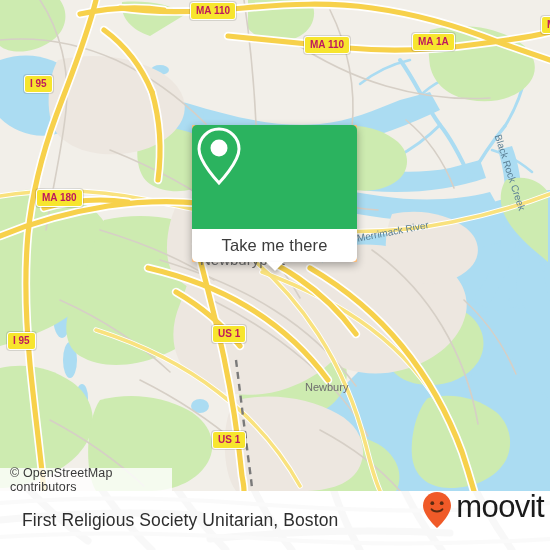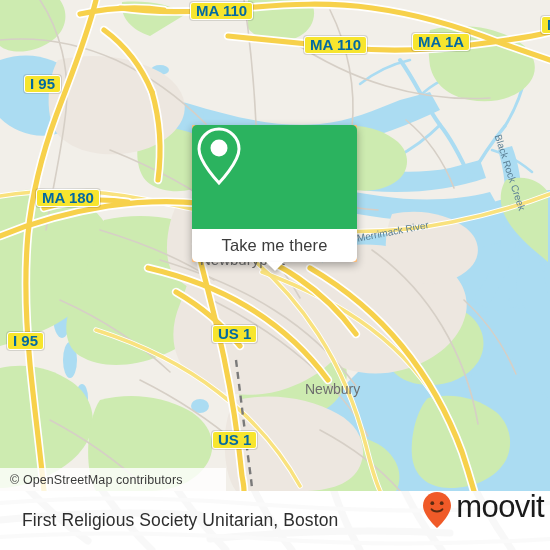--- a/index.html
+++ b/index.html
@@ -9,21 +9,21 @@
     background:#F2EFE9;
   }
   #root{position:relative;width:550px;height:550px;overflow:hidden;background:#fff;}
 
   
   .map{position:absolute;left:0;top:0;width:550px;height:491px;overflow:hidden;background:#F2EFE9;}
   .map svg{position:absolute;left:0;top:0;}
 
   
   .attrib{
-    position:absolute;left:0;top:468px;width:226px;height:23px;
+    position:absolute;left:0;top:468px;width:172px;height:23px;
     background:rgba(255,255,255,0.80);
     display:flex;align-items:center;
     font-size:12.5px;color:#3a3a3a;padding-left:10px;box-sizing:border-box;
     letter-spacing:.1px;
   }
 
   
   .card{
     position:absolute;left:192px;top:125px;width:165px;height:137px;
     border-radius:1px;background:#fdba74;
@@ -61,21 +61,21 @@
   }
   .brand{
     position:absolute;right:6px;top:0;height:72px;display:flex;gap:4px;
   }
   .brand-word{font-size:31px;color:#1a1a1a;letter-spacing:-.6px;font-weight:400;line-height:1;}
 
   
   .shield{
     position:absolute;background:#F7E52E;border:1.6px solid #fff;
     border-radius:3px;box-sizing:border-box;
-    font-size:15px;font-weight:bold;color:#0369a1;
+    font-size:10px;font-weight:bold;color:#be185d;
     padding:1px 5px 2px 5px;white-space:nowrap;line-height:13px;
     box-shadow:0 0 0 1px rgba(0,0,0,.12);
   }
   .placelabel{position:absolute;color:#6d6d6d;white-space:nowrap;}
   .waterlabel{position:absolute;color:#5b7f94;white-space:nowrap;font-style:normal;}
 </style>
 </head>
 <body>
 
 <div id="root">
@@ -270,21 +270,21 @@
     <div class="shield" style="left:304px;top:36px;">MA 110</div>
     <div class="shield" style="left:412px;top:33px;">MA 1A</div>
     <div class="shield" style="left:541px;top:16px;overflow:hidden;width:9px;">MA 110</div>
     <div class="shield" style="left:24px;top:75px;">I 95</div>
     <div class="shield" style="left:36px;top:189px;">MA 180</div>
     <div class="shield" style="left:7px;top:332px;">I 95</div>
     <div class="shield" style="left:212px;top:325px;">US 1</div>
     <div class="shield" style="left:212px;top:431px;">US 1</div>
 
     <div class="placelabel" style="left:200px;top:251px;font-size:15px;">Newburyport</div>
-    <div class="placelabel" style="left:305px;top:381px;font-size:14px;">Newbury</div>
+    <div class="placelabel" style="left:305px;top:381px;font-size:11px;">Newbury</div>
 
     <div class="waterlabel" style="left:356px;top:233px;font-size:10px;transform:rotate(-11deg);transform-origin:left top;">Merrimack River</div>
     <div class="waterlabel" style="left:503px;top:133px;font-size:10px;transform:rotate(72deg);transform-origin:left top;">Black Rock Creek</div>
 
     <div class="attrib">
       <span>© OpenStreetMap contributors</span>
     </div>
 
     <div class="card">
       <div class="card-img">

